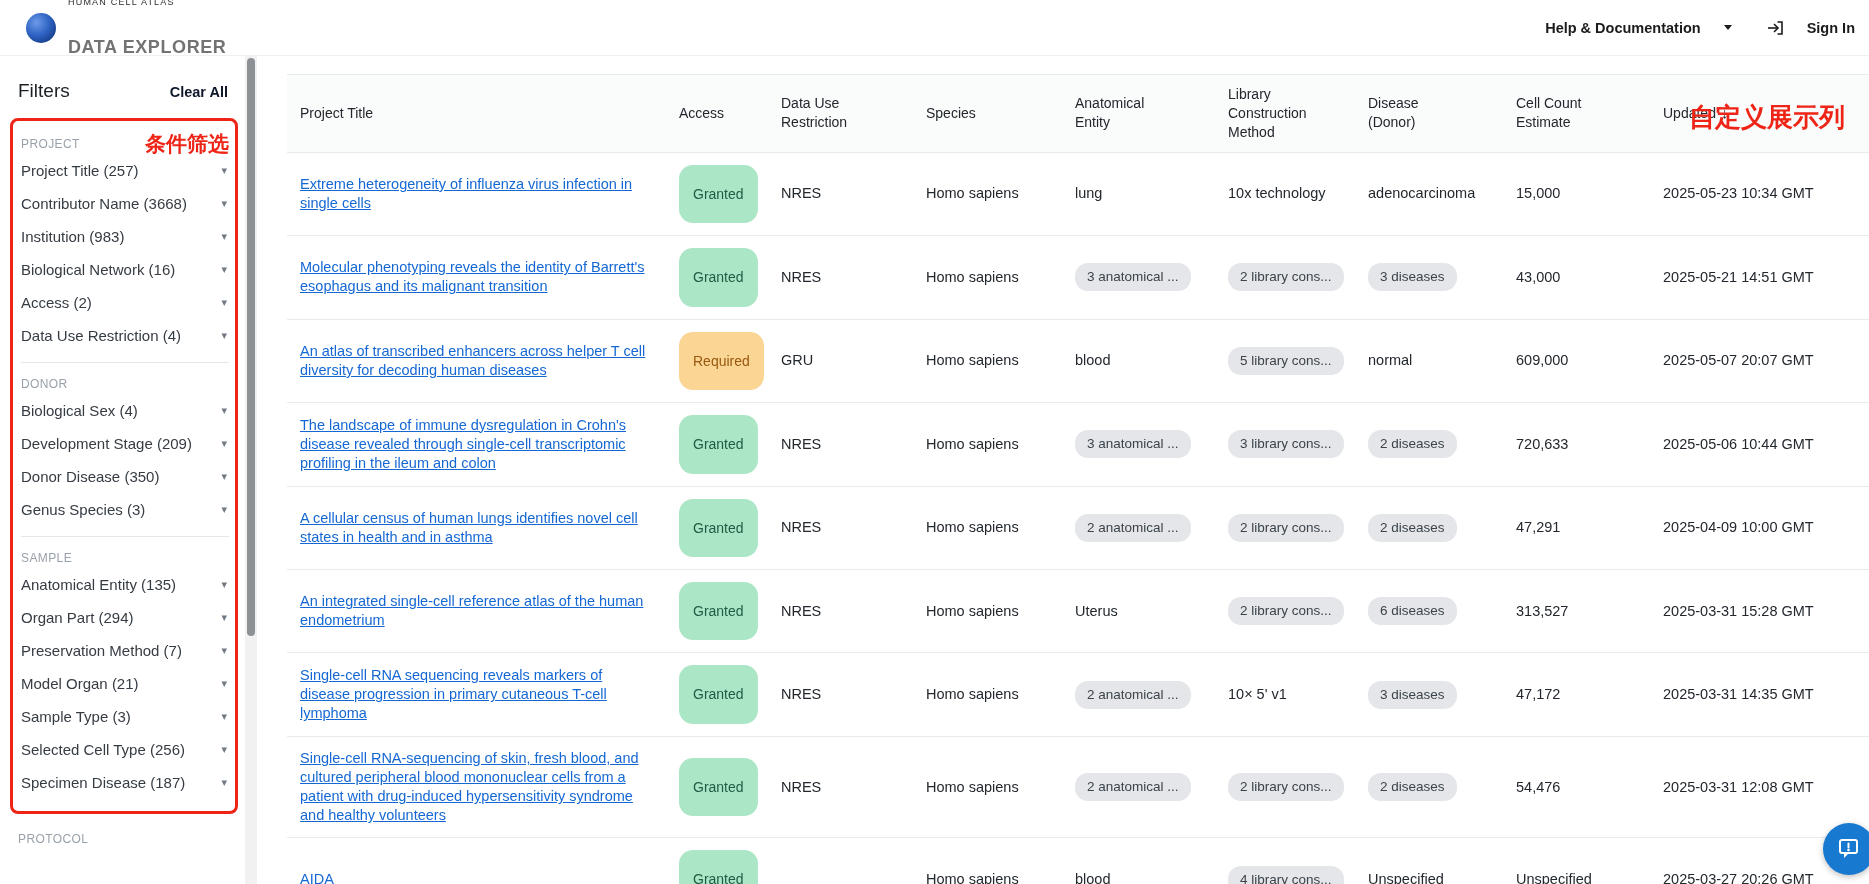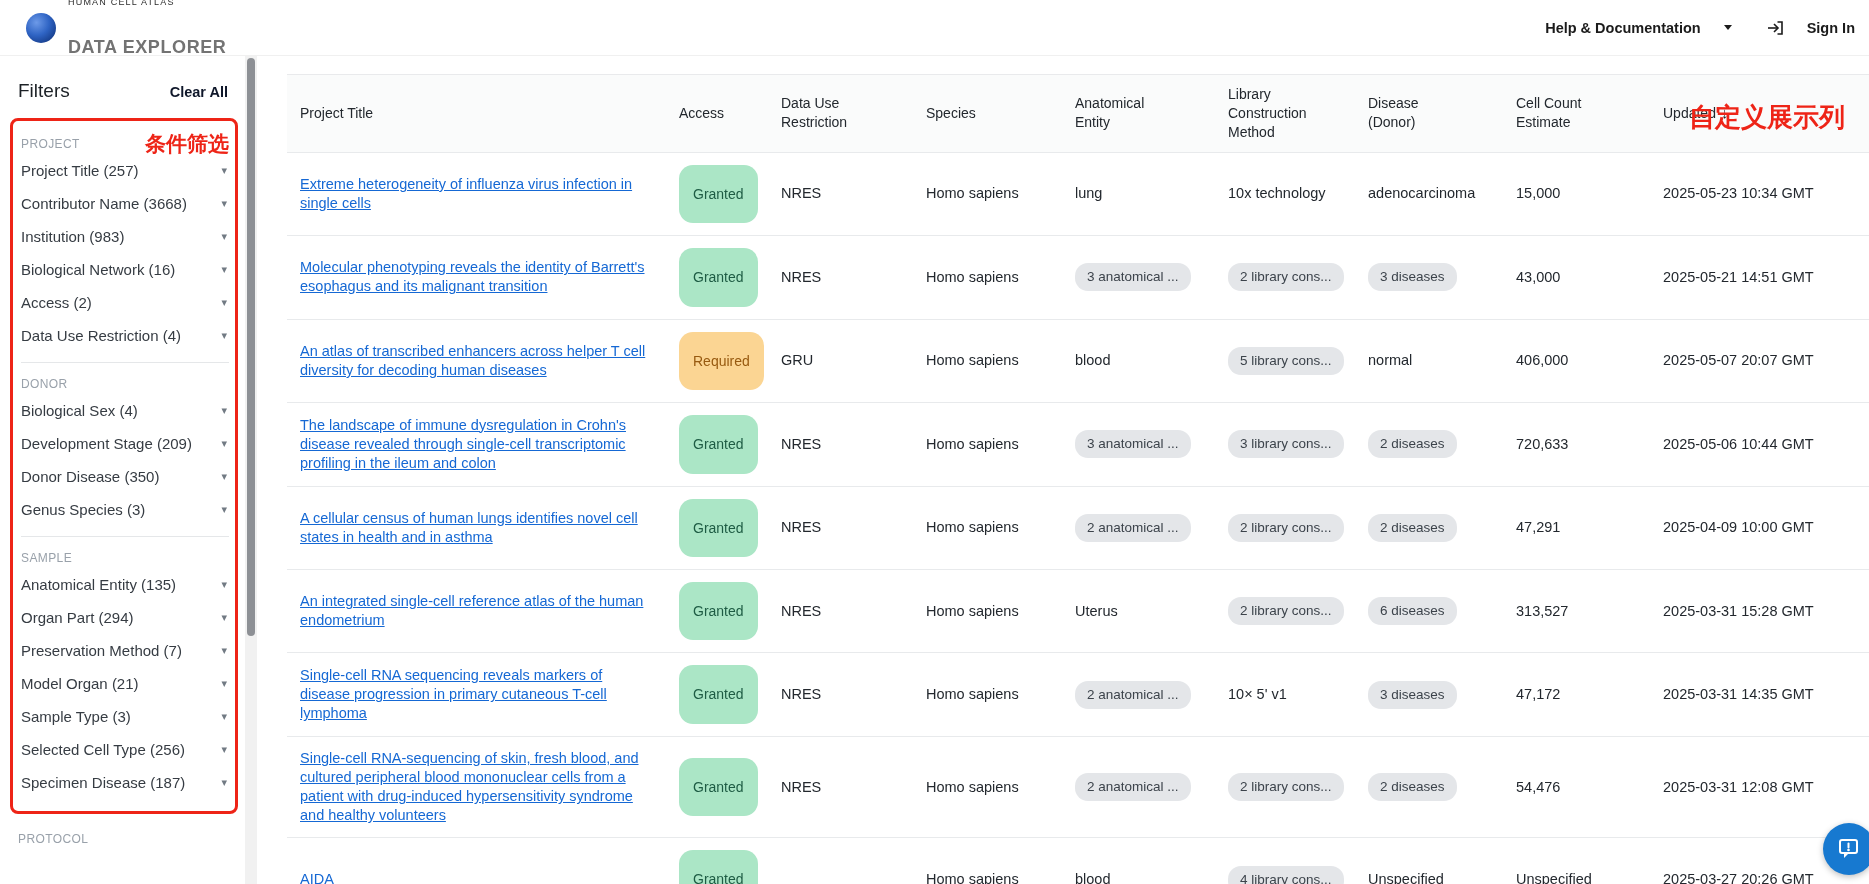--- a/index.html
+++ b/index.html
@@ -278,21 +278,21 @@
             <td class="nowrap"><span>2025-05-21 14:51 GMT</span></td>
           </tr>
           <tr>
             <td><a class="plink" href="#">An atlas of transcribed enhancers across helper T cell diversity for decoding human diseases</a></td>
             <td><span class="badge required">Required</span></td>
             <td class="nowrap"><span>GRU</span></td>
             <td class="nowrap"><span>Homo sapiens</span></td>
             <td><span>blood</span></td>
             <td><span class="pill">5 library cons...</span></td>
             <td><span>normal</span></td>
-            <td class="nowrap"><span>406,000</span></td>
+            <td class="nowrap"><span>609,000</span></td>
             <td class="nowrap"><span>2025-05-07 20:07 GMT</span></td>
           </tr>
           <tr>
             <td><a class="plink" href="#">The landscape of immune dysregulation in Crohn's disease revealed through single-cell transcriptomic profiling in the ileum and colon</a></td>
             <td><span class="badge granted">Granted</span></td>
             <td class="nowrap"><span>NRES</span></td>
             <td class="nowrap"><span>Homo sapiens</span></td>
             <td><span class="pill">3 anatomical ...</span></td>
             <td><span class="pill">3 library cons...</span></td>
             <td><span class="pill">2 diseases</span></td>

